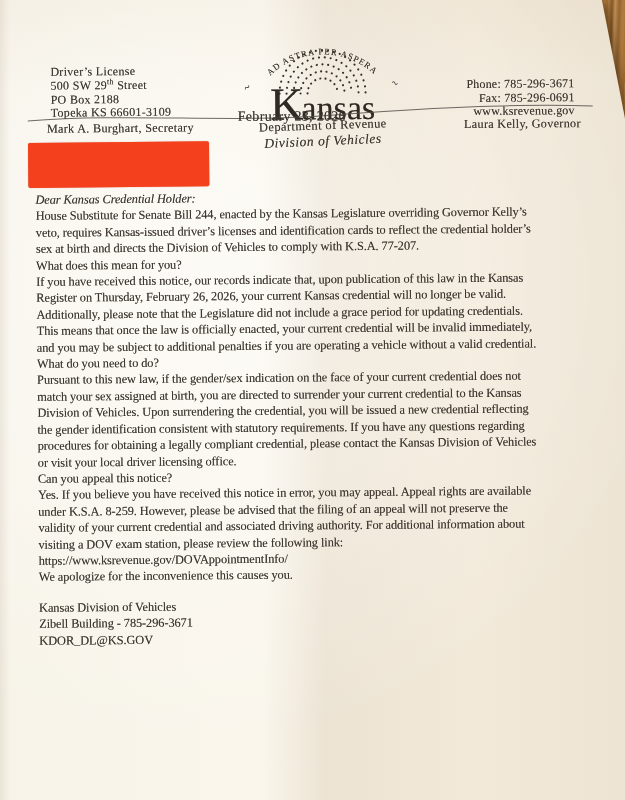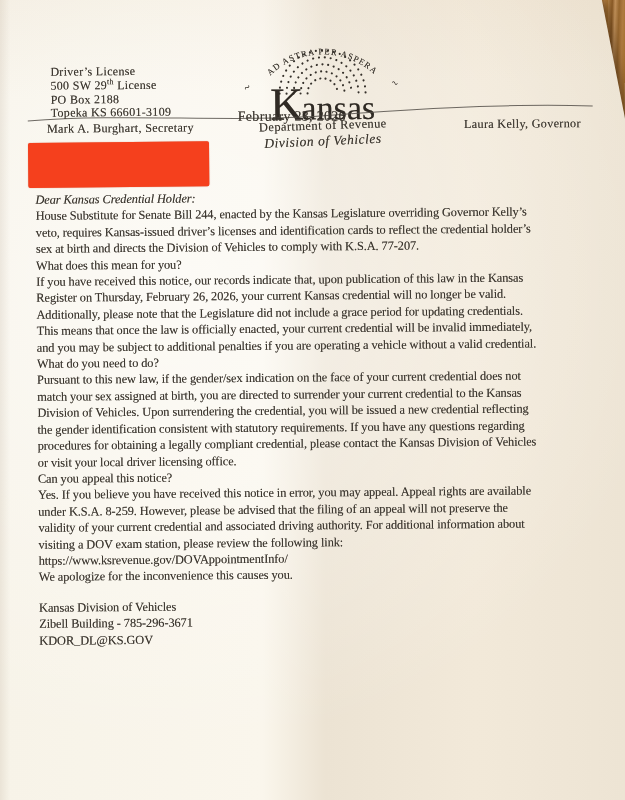--- a/index.html
+++ b/index.html
@@ -49,21 +49,21 @@
 </style>
 </head>
 <body>
 
 <div class="shadow-wrap">
   <div class="paper">
     <div class="tilt">
 
       <div class="office">
         <div>Driver’s License</div>
-        <div><span>500 SW 29</span><sup>th</sup><span> License</span></div>
+        <div><span>500 SW 29</span><sup>th</sup><span> Street</span></div>
         <div>PO Box 2188</div>
         <div>Topeka KS 66601-3109</div>
       </div>
 
       <div class="seal">
         <svg width="180" height="94" viewBox="0 0 180 94">
           <defs>
             <path id="mottoArc" d="M 26 58 A 76 76 0 0 1 154 58"></path>
           </defs>
           <text font-family="Liberation Serif, serif" font-size="8.6" fill="#35302a" letter-spacing="1.1">
@@ -77,20 +77,25 @@
             <path d="M 47 62 A 43 43 0 0 1 133 62" stroke-dasharray="0.1 6"></path>
           </g>
           <text x="14" y="60" font-size="11" fill="#35302a" transform="rotate(-32 14 60)">~</text>
           <text x="158" y="54" font-size="11" fill="#35302a" transform="rotate(30 158 54)">~</text>
           <text x="90" y="88" text-anchor="middle" font-family="Liberation Serif, serif" fill="#2f2a24"><tspan font-size="46">K</tspan><tspan font-size="34" dx="-2">ansas</tspan></text>
         </svg>
         <div class="seal-dept">Department of Revenue</div>
         <div class="seal-div">Division of Vehicles</div>
       </div>
 
+      <div class="contact">
+        <div>Phone: 785-296-3671</div>
+        <div>Fax: 785-296-0691</div>
+        <div>www.ksrevenue.gov</div>
+      </div>
 
       <svg class="rule" width="625" height="24" viewBox="0 0 625 24">
         <path d="M 27 17 C 130 10, 230 21, 330 14 C 430 7, 520 4, 592 7" stroke="#55504a" stroke-width="1" fill="none" opacity=".85"></path>
       </svg>
 
       <div class="secretary">Mark A. Burghart, Secretary</div>
       <div class="governor">Laura Kelly, Governor</div>
       <div class="date">February 23, 2026</div>
 
       <div class="redaction" style="background: rgb(245, 64, 29);"></div>

